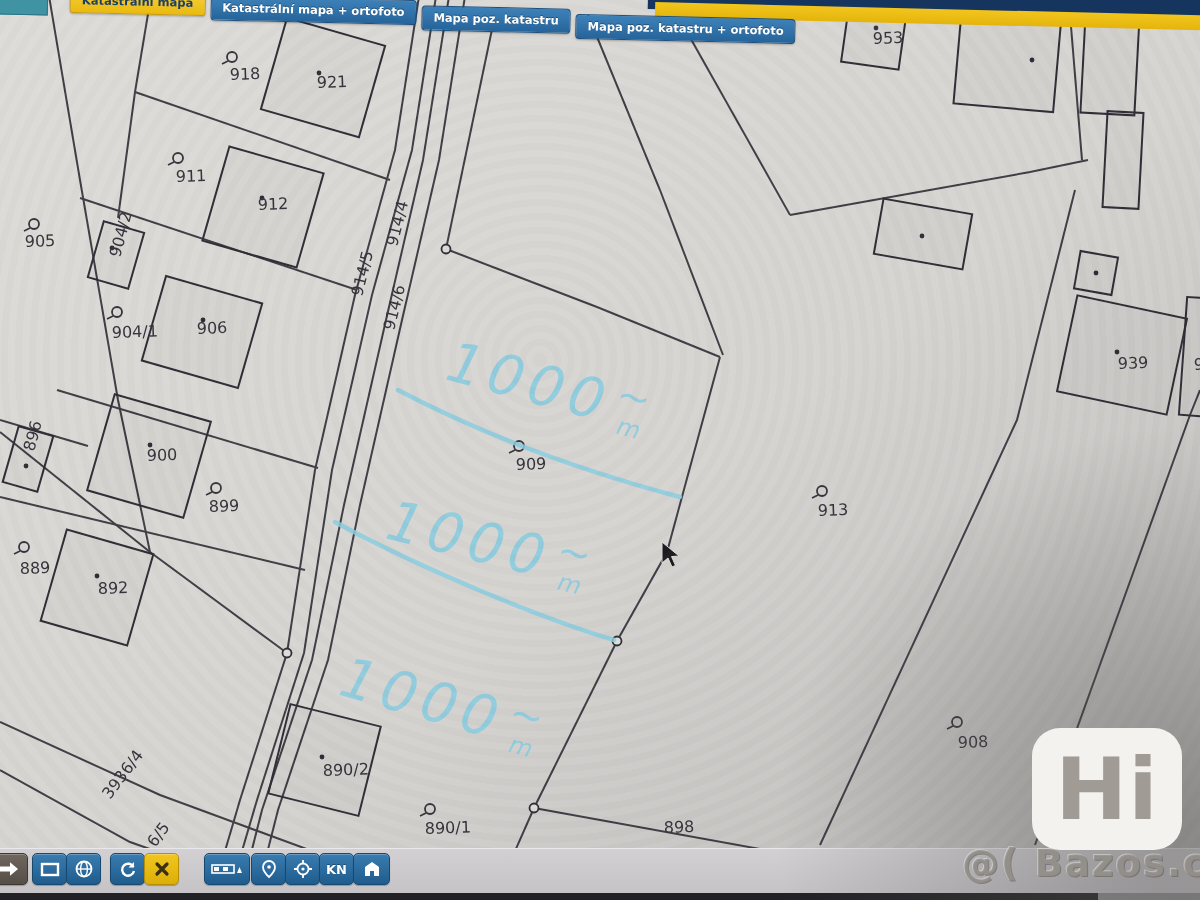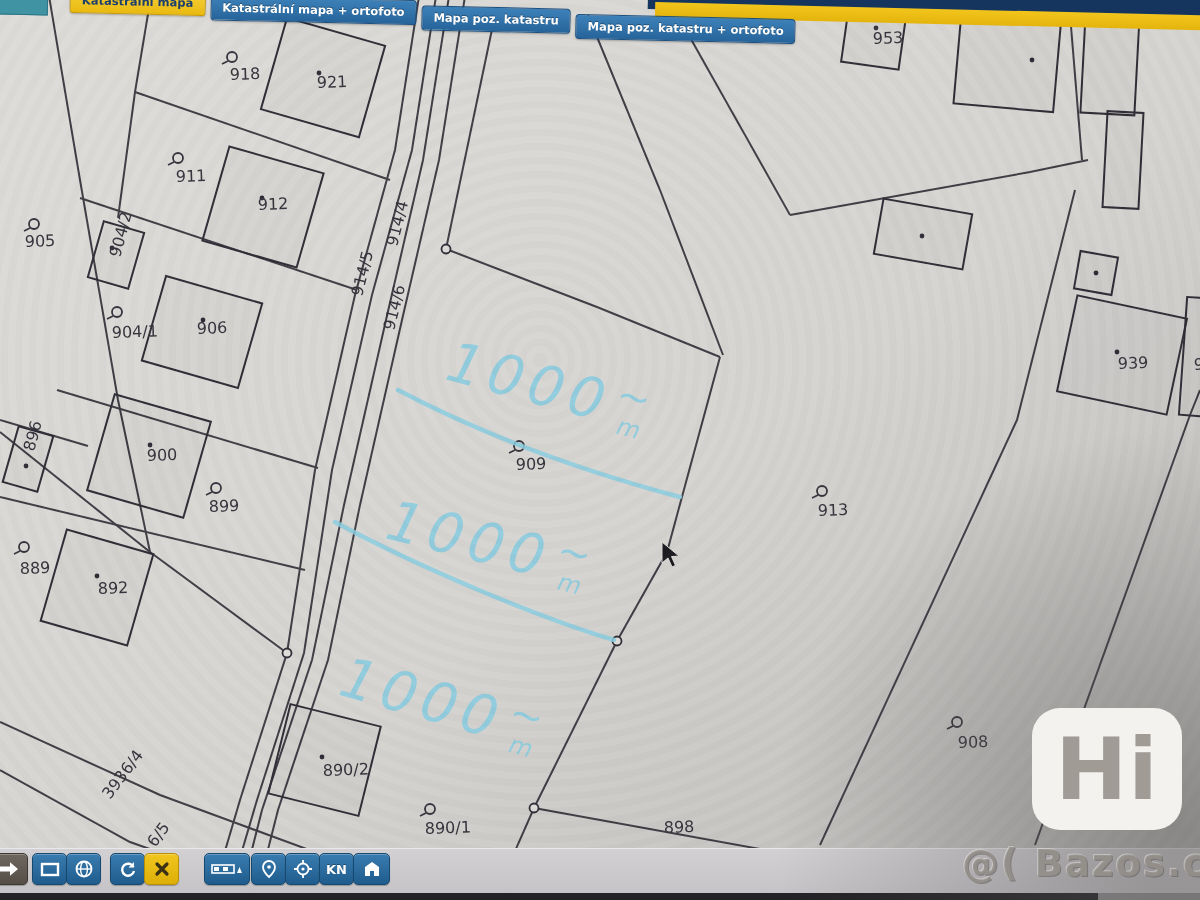--- a/index.html
+++ b/index.html
@@ -37,21 +37,21 @@
     display:flex;align-items:center;justify-content:center;}
   .tbtn svg{display:block;}
   .tbtn.gray{background:linear-gradient(#6f675f,#554e47);border-color:#3e3832;}
   .tbtn.yellow{background:linear-gradient(#f1c51f,#ddae08);border-color:#b78f06;}
   .tbtn .kn{color:#fff;font-size:13px;font-weight:bold;text-shadow:0 -1px 0 rgba(0,0,0,.35);}
   #bottom-strip{position:absolute;left:0;top:893px;width:1098px;height:7px;background:#222226;}
   #bottom-strip-r{position:absolute;left:1098px;top:893px;width:102px;height:7px;background:#8f8d90;}
   
   #shade{position:absolute;inset:0;pointer-events:none;
     background:radial-gradient(circle 560px at 1180px 830px,rgba(88,86,85,.50),rgba(88,86,85,0) 72%);}
-  #hi-logo{position:absolute;left:1032px;top:708px;width:150px;height:122px;border-radius:28px;
+  #hi-logo{position:absolute;left:1032px;top:728px;width:150px;height:122px;border-radius:28px;
     background:#f4f2ef;display:flex;align-items:center;justify-content:center;
     color:#a19b95;font-size:86px;font-weight:bold;letter-spacing:1px;}
   #bazos{position:absolute;left:962px;top:842px;font-size:37px;font-weight:bold;letter-spacing:2px;
     color:rgba(148,143,138,.88);text-shadow:1px 1px 0 rgba(92,90,87,.55),-1px -1px 0 rgba(230,228,225,.5);
     white-space:nowrap;}
 </style>
 </head>
 <body>
 
 <div id="map-wrap">

